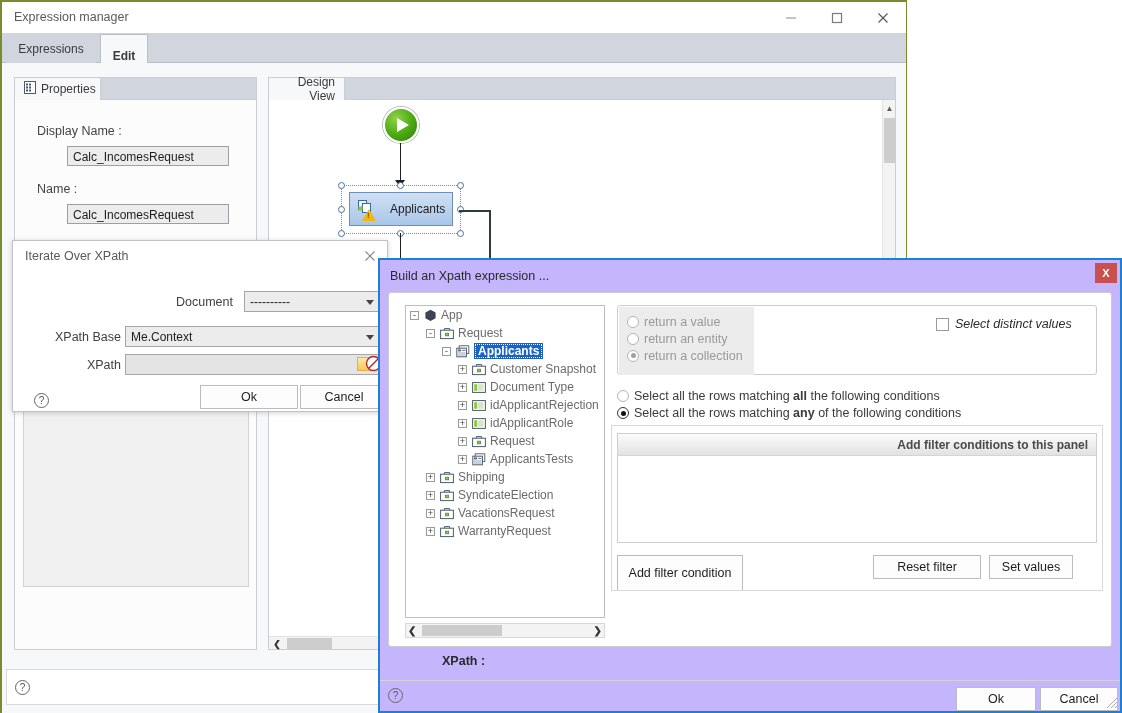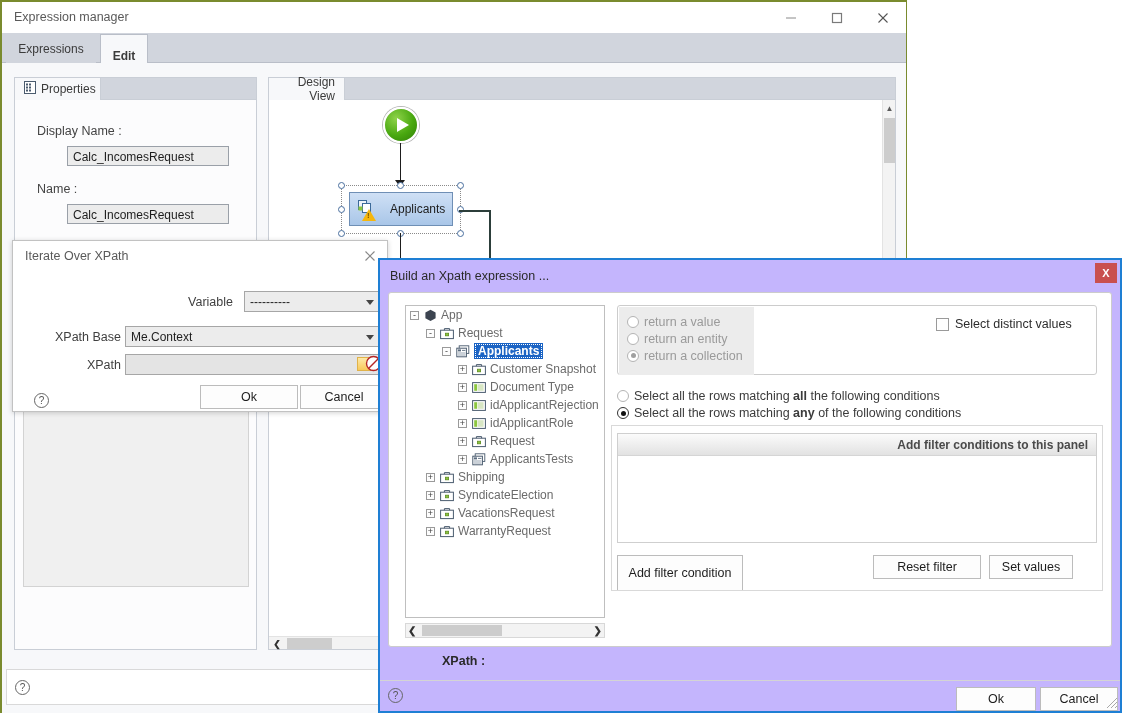--- a/index.html
+++ b/index.html
@@ -424,21 +424,21 @@
 
   <div id="iterate-dialog">
     <div class="dlg-title">Iterate Over XPath</div>
     <div class="dlg-close">
       <svg width="12" height="12" viewBox="0 0 12 12">
           <line x1="1.5" y1="1.5" x2="10.5" y2="10.5" stroke="#888" stroke-width="1.1"></line>
           <line x1="10.5" y1="1.5" x2="1.5" y2="10.5" stroke="#888" stroke-width="1.1"></line>
         </svg>
     </div>
 
-    <div class="field-label" style="left:120px; top:54px; width:100px;">Variable</div>
+    <div class="field-label" style="left:120px; top:54px; width:100px;">Document</div>
     <div class="combo" style="left:231px; top:50px; width:137px;">
       <span>----------</span>
       <span class="caret"></span>
     </div>
 
     <div class="field-label" style="left:20px; top:89px; width:88px;">XPath Base</div>
     <div class="combo" style="left:112px; top:85px; width:256px;">
       <span>Me.Context</span>
       <span class="caret"></span>
     </div>
@@ -644,21 +644,21 @@
             </div>
             <div class="radio-row">
               <span class="radio"></span>
               <span>return an entity</span>
             </div>
             <div class="radio-row">
               <span class="radio checked"></span>
               <span>return a collection</span>
             </div>
           </div>
-        <div style="position:absolute; left:318px; top:11px; display:flex; align-items:center;">
+        <div style="position:absolute; left:318px; top:11px; display:flex; align-items:center;font-style:italic;">
           <span class="checkbox"></span>
           <span style="font-size:12.5px; color:#2d2d2d;">Select distinct values</span>
         </div>
       </div>
 
       <div class="cond-row" style="left:228px; top:96px;text-align:center;">
         <span class="radio"></span>
         <span style="color:#3b3b3b;">
           <span>Select all the rows matching </span><b>all</b><span> the following conditions</span>
         </span>

